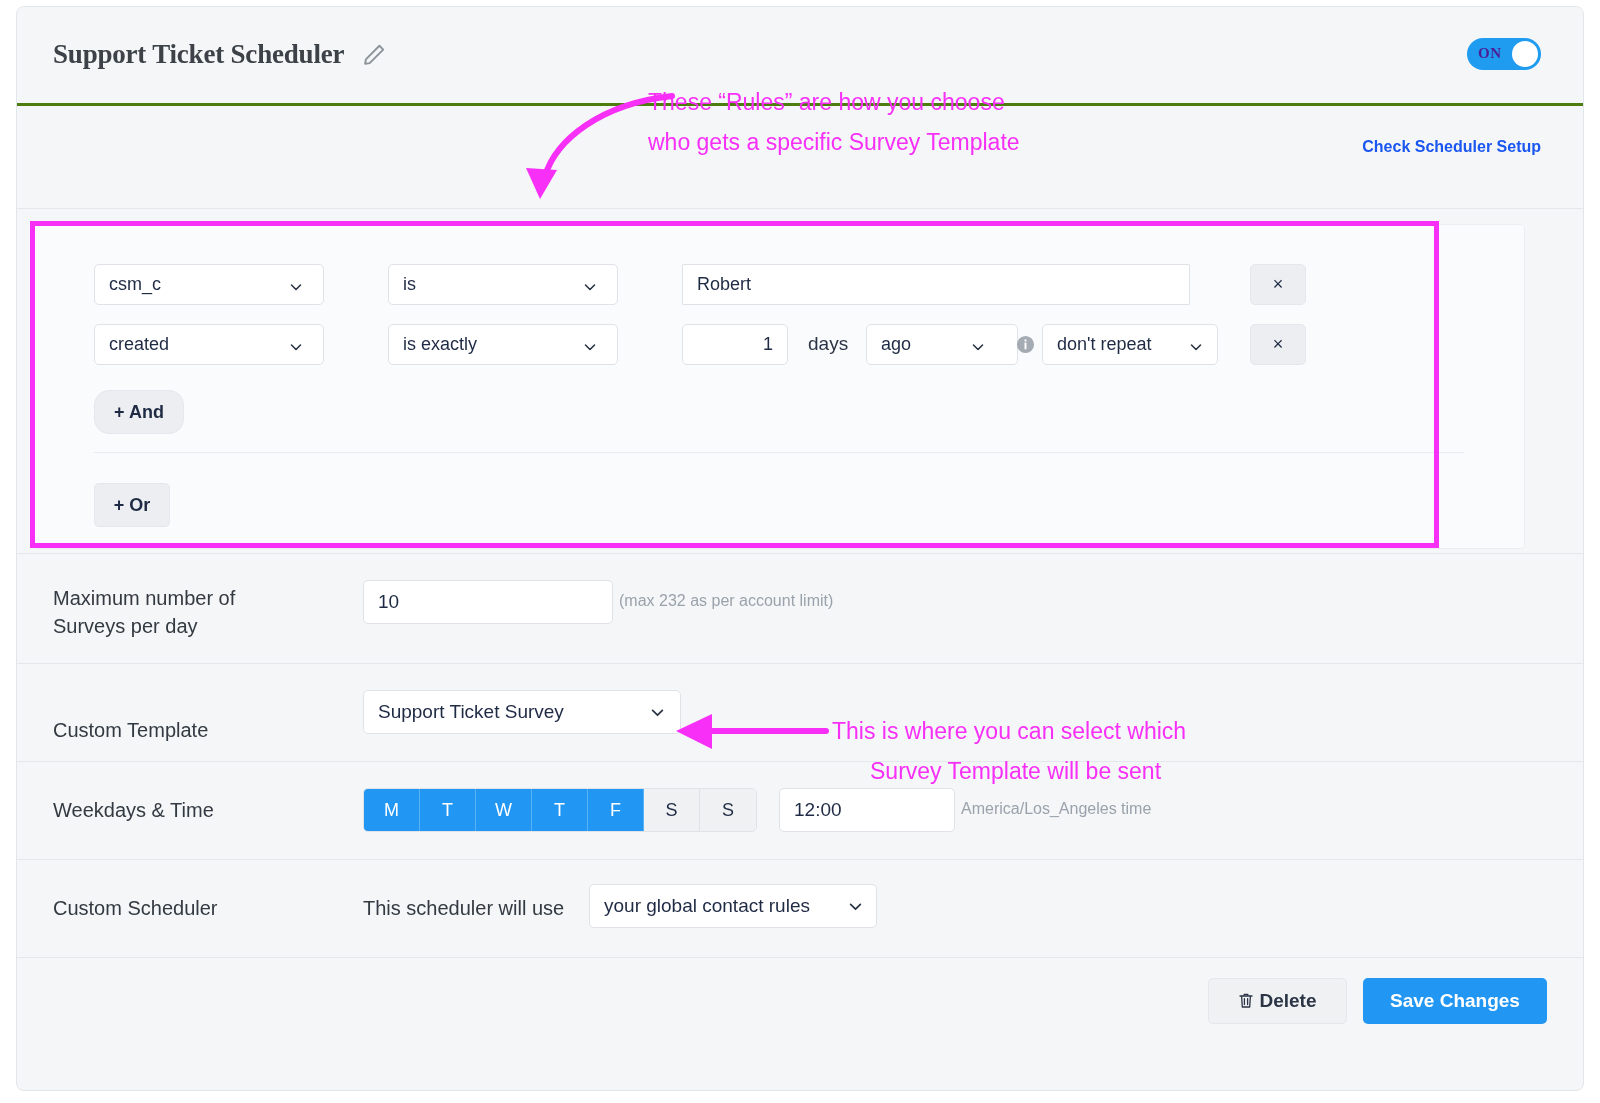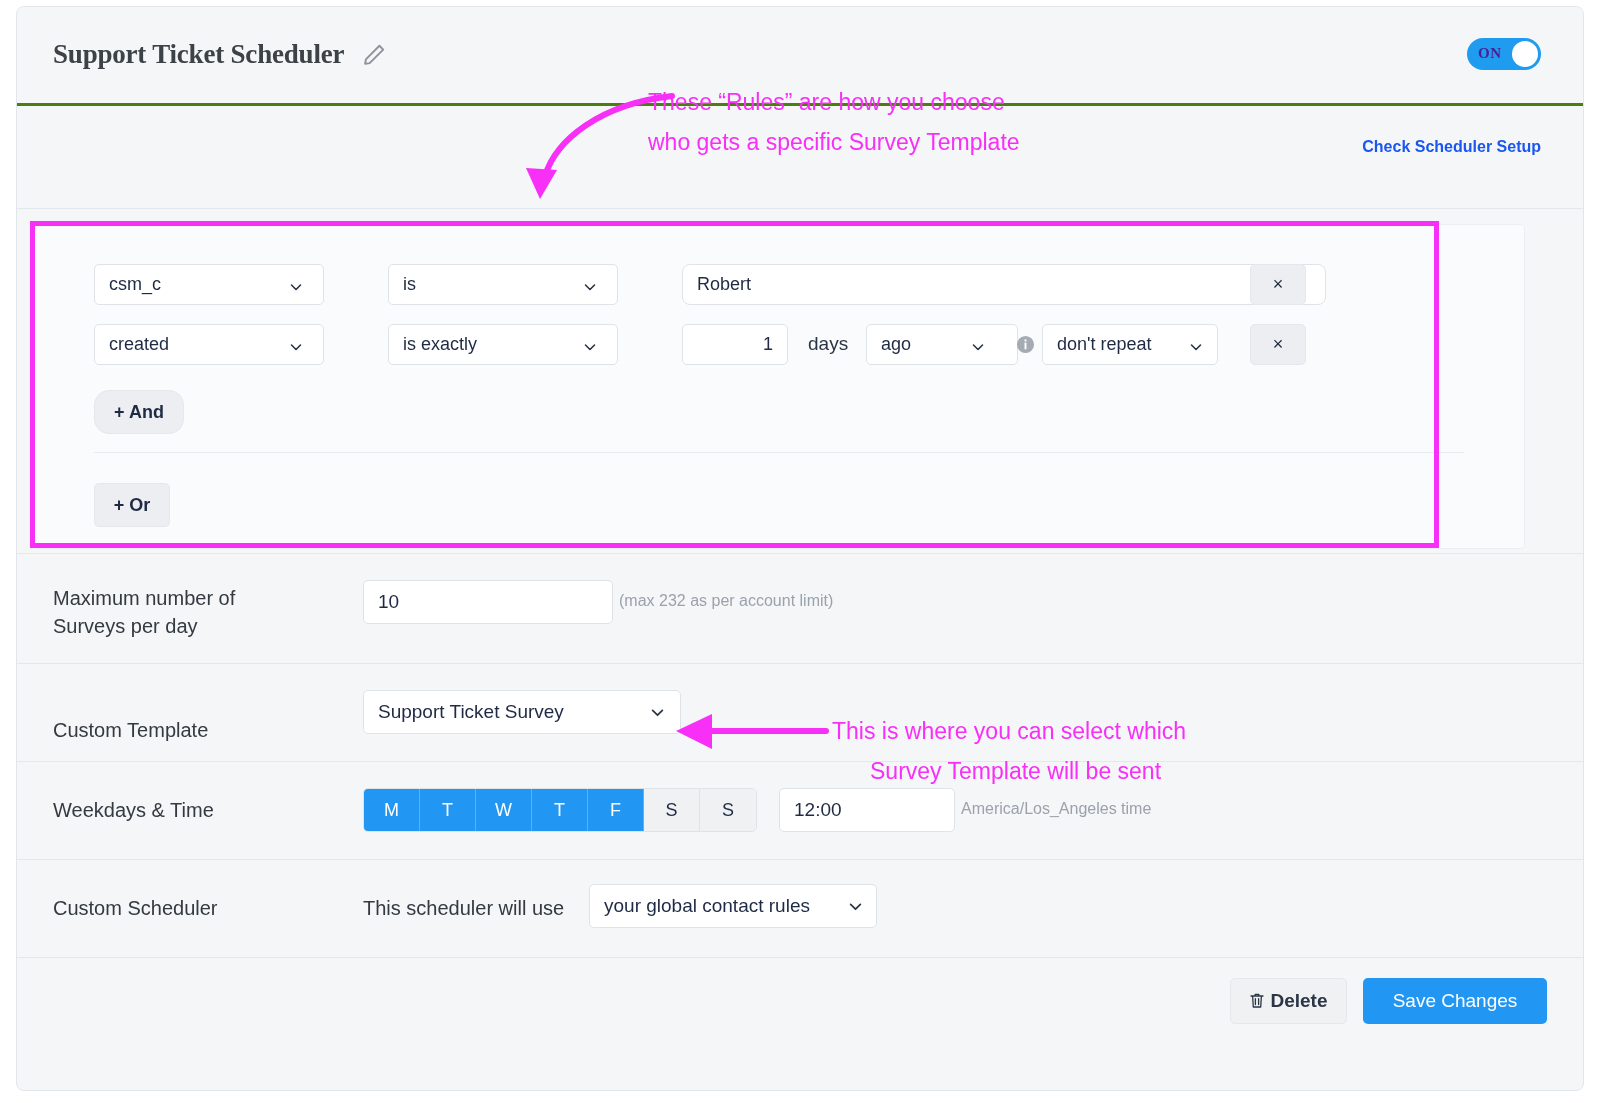--- a/index.html
+++ b/index.html
@@ -121,24 +121,24 @@
   }
   .chev {
     position: absolute;
     right: 12px; top: 15px;
     width: 12px; height: 12px;
   }
   .sel-field { left: 0; width: 230px; }
   .sel-op    { left: 294px; width: 230px; }
   .txt-val {
     position: absolute;
-    left: 588px; width: 644px; height: 41px;
+    left: 588px; width: 508px; height: 41px;
     background: #ffffff;
     border: 1px solid #dfe3e8;
-    border-radius: 8px;
+    border-radius: 1px;
     font-size: 18px;
     font-family: "Liberation Sans", sans-serif;
     color: #1f2a44;
     padding: 0 14px;
   }
   .num-val {
     position: absolute;
     left: 588px; width: 106px; height: 41px;
     background: #ffffff;
     border: 1px solid #dfe3e8;
@@ -285,21 +285,21 @@
   .daypill.on {
     background: #2196f3;
     color: #ffffff;
     border-right: 1px solid #58b2f6;
   }
 
   
   .delete-btn {
     position: absolute;
     right: 236px; top: 20px;
-    width: 117px; height: 46px;
+    width: 139px; height: 46px;
     background: #eff1f3;
     border: 1px solid #e4e7eb;
     border-radius: 5px;
     color: #2b3545;
     font-size: 19px; font-weight: bold;
     line-height: 44px;
     text-align: center;
     cursor: pointer;
   }
   .trash-icon {
@@ -309,21 +309,21 @@
     width: 16px; height: 17px;
   }
   .save-btn {
     position: absolute;
     right: 36px; top: 20px;
     width: 184px; height: 46px;
     background: #2196f3;
     border: none;
     border-radius: 5px;
     color: #ffffff;
-    font-size: 19px; font-weight: normal;
+    font-size: 19px; font-weight: bold;
     line-height: 46px;
     text-align: center;
     cursor: pointer;
   }
 
   
   .ann {
     position: absolute;
     color: #f72ff7;
     font-size: 23px;

